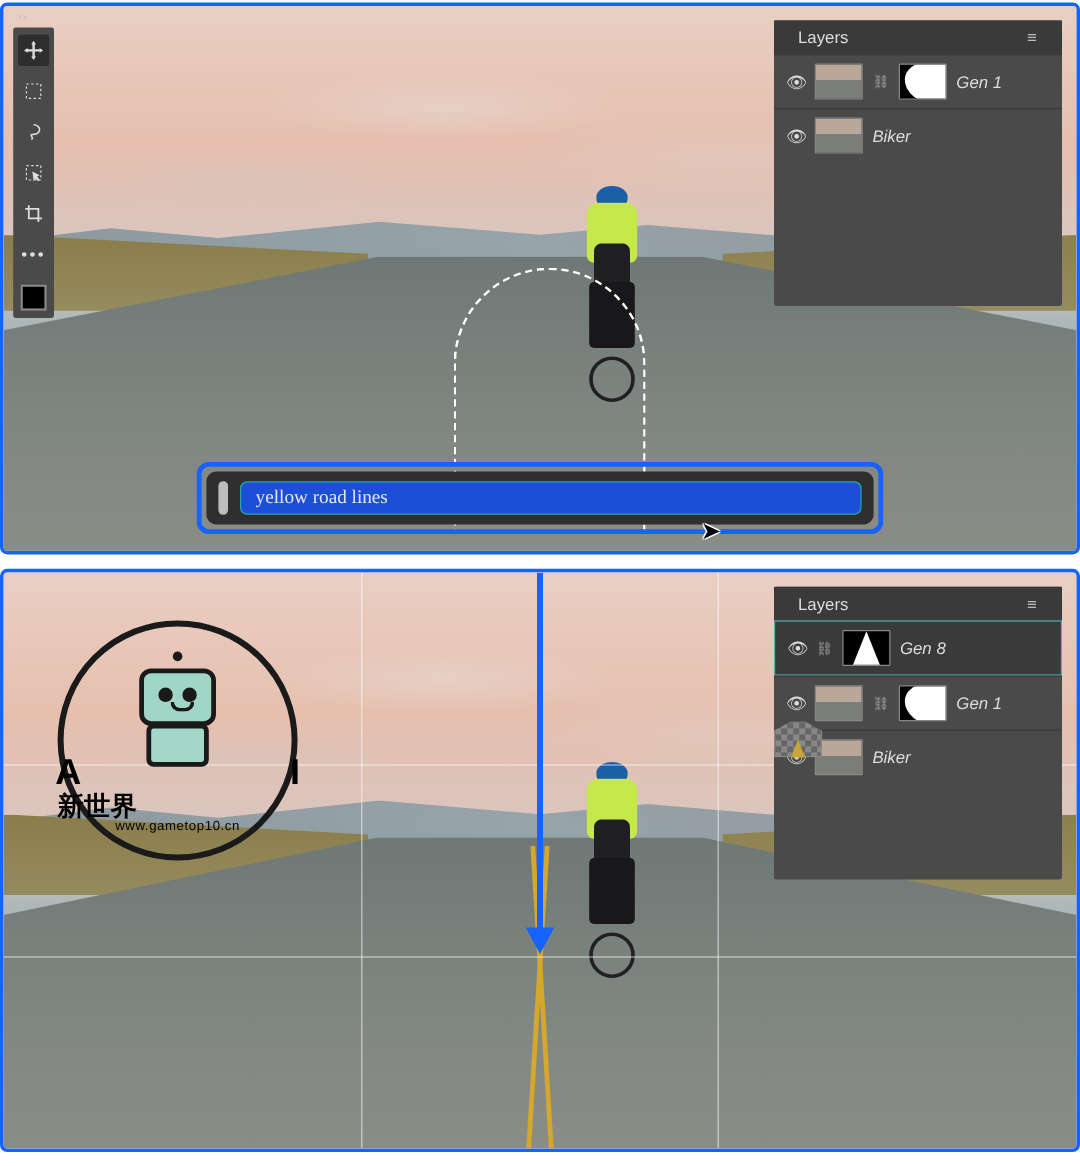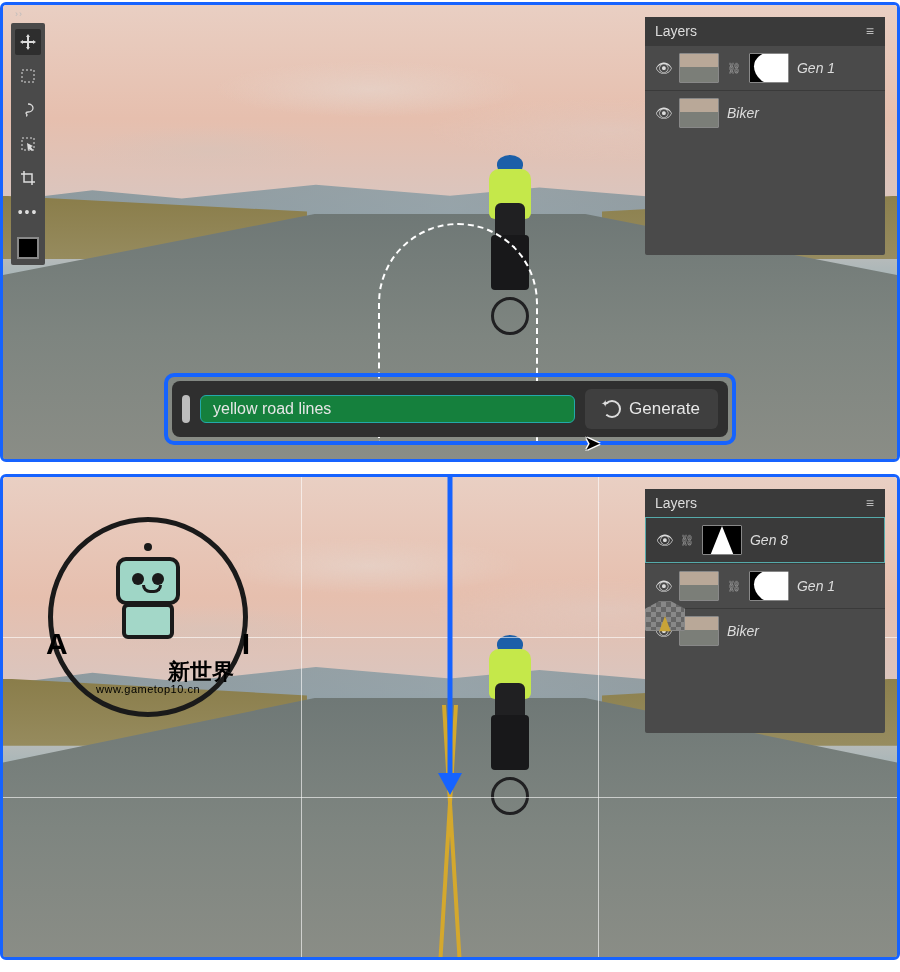--- a/index.html
+++ b/index.html
@@ -33,61 +33,61 @@
 
   
   .toolbox{position:absolute;top:18px;left:8px;width:34px;background:#4a4a4a;border-radius:2px;padding:6px 3px;display:flex;flex-direction:column;gap:8px;align-items:center;}
   .toolbox .expand{position:absolute;top:-14px;left:4px;color:#bbb;font-size:9px;letter-spacing:1px;}
   .tool{width:26px;height:26px;display:flex;align-items:center;justify-content:center;color:#ddd;cursor:pointer;border-radius:2px;}
   .tool.active{background:#2e2e2e;}
   .swatch{width:22px;height:22px;background:#000;border:2px solid #888;margin-top:4px;}
 
   
   .layers{position:absolute;top:12px;right:12px;width:240px;background:#4a4a4a;border-radius:2px;color:#ddd;font-size:14px;}
-  .layers-header{display:flex;justify-content:space-between;align-items:center;padding:6px 10px;background:#3a3a3a;text-align:center;}
+  .layers-header{display:flex;justify-content:space-between;align-items:center;padding:6px 20px;background:#3a3a3a;text-align:center;}
   .layers-header .menu-icon{font-size:14px;letter-spacing:1px;color:#bbb;}
   .layer-row{display:flex;align-items:center;gap:8px;padding:7px 10px;border-top:1px solid #3a3a3a;}
   .layer-row.selected{background:#3a3a3a;border:1px solid #5aa;}
   .eye{width:16px;text-align:center;}
   .thumb{width:40px;height:30px;border:1px solid #888;background:linear-gradient(#b9a898 45%,#7b7e78 45%);border-radius:1px;flex-shrink:0;}
   .thumb.checker{background: repeating-conic-gradient(#888 0 25%,#666 0 50%) 0 0/10px 10px;}
   .thumb.road::after{content:"";display:block;width:0;height:0;margin:14px auto 0;border-left:6px solid transparent;border-right:6px solid transparent;border-bottom:16px solid #c9a437;}
   .link{font-size:11px;color:#aaa;}
   .mask{width:40px;height:30px;background:#000;border:1px solid #888;border-radius:1px;flex-shrink:0;position:relative;overflow:hidden;}
   .mask .blob{position:absolute;right:-8px;top:-2px;width:42px;height:34px;background:#fff;border-radius:50% 0 0 70%;}
   .mask .tri{position:absolute;left:50%;top:0;transform:translateX(-50%);width:0;height:0;border-left:12px solid transparent;border-right:12px solid transparent;border-bottom:30px solid #fff;}
   .layer-name{flex:1;white-space:nowrap;overflow:hidden;font-style:italic;}
   .layers-pad{height:120px;}
 
   
   .genbar-wrap{position:absolute;left:50%;bottom:14px;transform:translateX(-50%);width:572px;}
   .genbar-outer{border:4px solid #1663ff;border-radius:10px;padding:4px;}
   .genbar{background:#2f2f2f;border-radius:8px;display:flex;align-items:center;gap:10px;padding:8px 10px;}
   .genbar .pill{width:8px;height:28px;background:#bdbdbd;border-radius:4px;}
-  .genbar input{flex:1;background:#15803d;border:1px solid #2aa;border-radius:6px;padding:4px 12px;color:#e6e6e6;font-size:16px;outline:none;}
+  .genbar input{flex:1;background:#1d4ed8;border:1px solid #2aa;border-radius:6px;padding:4px 12px;color:#e6e6e6;font-size:16px;outline:none;font-family:Liberation Serif, serif;}
   .genbar .genbtn{display:flex;align-items:center;gap:8px;background:#3f3f3f;border:none;color:#e8e8e8;border-radius:6px;padding:10px 18px;font-size:17px;cursor:pointer;}
   .genbar .spark{width:18px;height:18px;border:2px solid #ddd;border-radius:50%;position:relative;border-left-color:transparent;}
   .genbar .spark::after{content:"✦";position:absolute;top:-4px;left:-4px;font-size:10px;color:#ddd;}
   .cursor{position:absolute;bottom:-10px;left:420px;color:#000;font-size:20px;text-shadow:1px 1px 0 #fff,-1px -1px 0 #fff,1px -1px 0 #fff,-1px 1px 0 #fff;}
   
   .arrow-wrap{position:absolute;left:50%;top:0;transform:translateX(-50%);pointer-events:none;}
 
   
   .watermark{position:absolute;top:40px;left:45px;width:200px;height:200px;pointer-events:none;}
   .watermark .ring{position:absolute;inset:0;border:5px solid #1a1a1a;border-radius:50%;}
   .robot{position:absolute;top:34px;left:54px;width:92px;height:92px;}
   .robot .head{position:absolute;top:6px;left:14px;width:64px;height:48px;background:#9fd6c6;border:4px solid #1a1a1a;border-radius:10px;}
   .robot .eye{position:absolute;top:12px;width:12px;height:12px;background:#1a1a1a;border-radius:50%;}
   .robot .eye.l{left:12px;} .robot .eye.r{right:12px;}
   .robot .mouth{position:absolute;bottom:8px;left:22px;width:20px;height:8px;border:3px solid #1a1a1a;border-top:none;border-radius:0 0 10px 10px;}
   .robot .ant{position:absolute;top:-8px;left:42px;width:8px;height:8px;background:#1a1a1a;border-radius:50%;}
   .robot .body{position:absolute;top:52px;left:20px;width:52px;height:36px;background:#a3d7c8;border:4px solid #1a1a1a;border-radius:6px;}
   .watermark .A{position:absolute;top:110px;left:-2px;font-size:30px;font-weight:800;font-family:Arial;}
   .watermark .I{position:absolute;top:110px;right:-2px;font-size:30px;font-weight:800;font-family:Arial;}
-  .watermark .cn{position:absolute;top:140px;left:0;right:14px;text-align:right;font-size:22px;font-weight:700;}
+  .watermark .cn{position:absolute;top:140px;left:0;right:0;text-align:left;font-size:22px;font-weight:700;}
   .watermark .url{position:absolute;top:166px;left:0;right:0;text-align:center;font-size:11px;letter-spacing:.5px;}
 </style>
 </head>
 <body>
 
 <div class="frame frame-top">
   <div class="canvas">
     <div class="sky-top"></div>
       <div class="clouds"></div>
       <div class="mountains"></div>
@@ -156,24 +156,20 @@
       <span class="layer-name">Biker</span>
     </div>
     <div class="layers-pad"></div>
   </div>
 
   <div class="genbar-wrap">
     <div class="genbar-outer">
       <div class="genbar">
         <div class="pill"></div>
         <input value="yellow road lines" style="">
-        <button class="genbtn">
-          <span class="spark"></span>
-          <span>Generate</span>
-        </button>
       </div>
     </div>
     <div class="cursor">➤</div>
   </div>
 </div>
 
 <div class="frame frame-bottom">
   <div class="canvas">
     <div class="sky-top"></div>
       <div class="clouds"></div>

